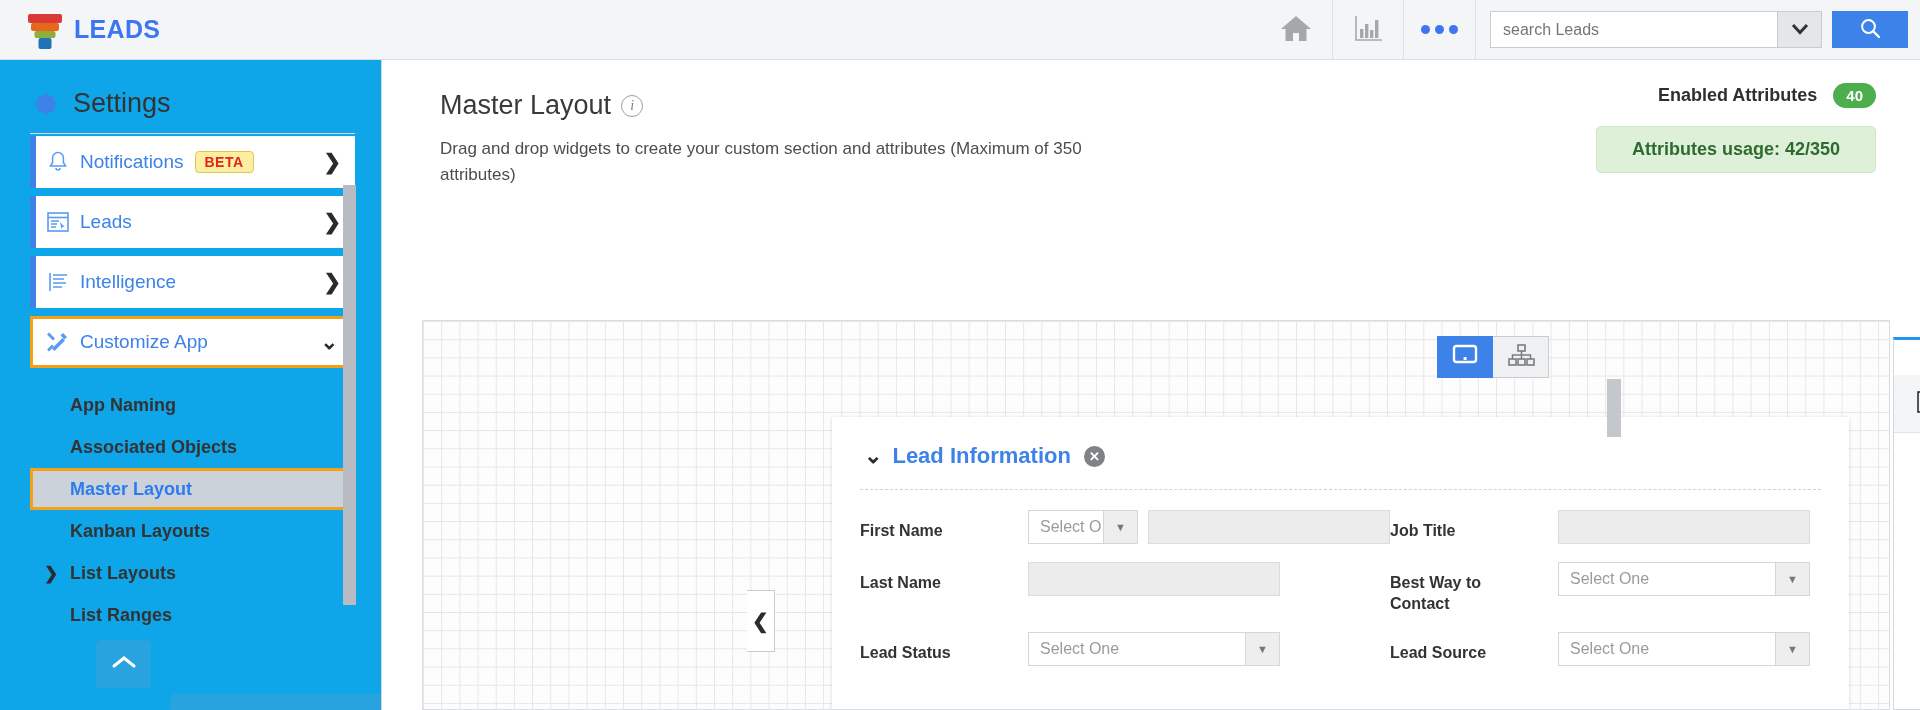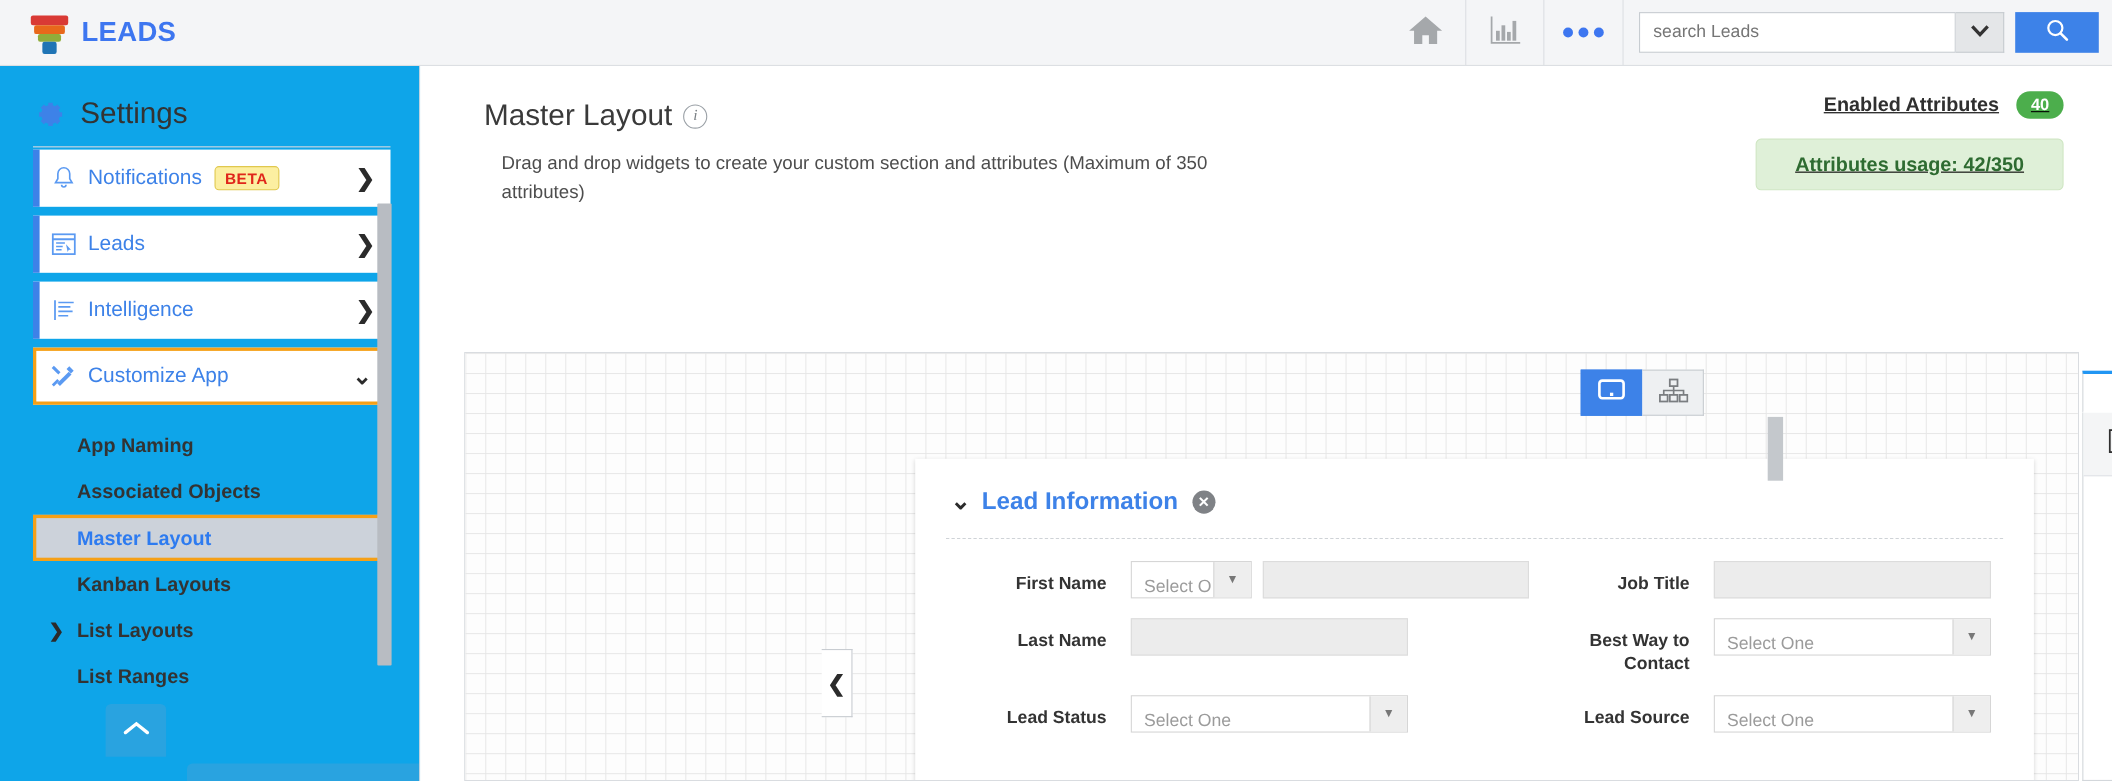--- a/index.html
+++ b/index.html
@@ -107,24 +107,24 @@
   .main { position: absolute; top: 60px; left: 382px; width: 1538px; height: 650px; background: #fff; }
   .page-title { position: absolute; left: 58px; top: 30px; display: flex; align-items: center; gap: 10px; }
   .page-title h1 { font-size: 27px; font-weight: normal; color: #3a3a3a; }
   .info-circle {
     width: 22px; height: 22px; border-radius: 50%; border: 1.6px solid #9aa0a6;
     display: flex; align-items: center; justify-content: center; font-size: 14px;
     color: #7b8085; font-style: italic; font-family: "Liberation Serif", serif;
   }
   .page-desc {
     position: absolute; left: 58px; top: 76px; width: 680px;
-    font-size: 17px; color: #4d4d4d; line-height: 26px; margin-left: 16px;
-  }
-
-  .attr-panel { position: absolute; right: 44px; top: 16px; width: 330px; text-decoration: underline; }
+    font-size: 17px; color: #4d4d4d; line-height: 26px;
+  }
+
+  .attr-panel { position: absolute; right: 44px; top: 16px; width: 330px; }
   .attr-row { display: flex; align-items: center; justify-content: flex-end; gap: 16px; height: 38px; }
   .attr-label { font-size: 18px; font-weight: bold; color: #2f2f2f; }
   .pill-green {
     background: #4cae4c; color: #fff; font-size: 15px; font-weight: bold;
     border-radius: 13px; padding: 4px 13px; min-width: 42px; text-align: center;
   }
   .pill-red {
     background: #c9302c; color: #fff; font-size: 15px; font-weight: bold;
     border-radius: 50%; width: 27px; height: 27px; display: flex; align-items: center; justify-content: center;
   }
@@ -170,28 +170,28 @@
   .remove-x {
     width: 21px; height: 21px; border-radius: 50%; background: #7f8286; color: #fff;
     font-size: 13px; font-weight: bold; display: flex; align-items: center; justify-content: center;
     cursor: pointer; margin-left: 3px;
   }
   .sec-rule { margin: 20px 28px 0 28px; border-top: 1px dashed #cfd3d7; }
 
   .fgrid { display: grid; grid-template-columns: 1fr 1fr; padding: 20px 28px 0 28px; row-gap: 18px; }
   .frow { display: flex; align-items: flex-start; }
   .flabel {
-    width: 168px; text-align: right; padding-right: 22px; padding-top: 10px;
+    width: 168px; text-align: left; padding-right: 22px; padding-top: 10px;
     font-size: 16px; font-weight: bold; color: #333; line-height: 21px;
   }
   .finput { height: 34px; background: #ececec; border: 1px solid #dcdcdc; }
   .fin-wide { width: 252px; }
   .fin-mid { width: 242px; }
   .fselect {
-    height: 34px; background: #fff; border: 1px solid #d6d6d6; display: flex; align-items: flex-end;
+    height: 34px; background: #fff; border: 1px solid #d6d6d6; display: flex; align-items: center;
     cursor: pointer;
   }
   .fselect .ftext { flex: 1; padding-left: 11px; font-size: 16px; color: #9b9b9b; overflow: hidden; white-space: nowrap; }
   .fselect .fcaret {
     width: 34px; height: 100%; background: #eeeeee; border-left: 1px solid #d6d6d6;
     display: flex; align-items: center; justify-content: center; color: #777; font-size: 11px;
   }
   .fsel-small { width: 110px; }
   .fsel-wide { width: 252px; gap: 40px; }
   .pair { display: flex; gap: 10px; }

